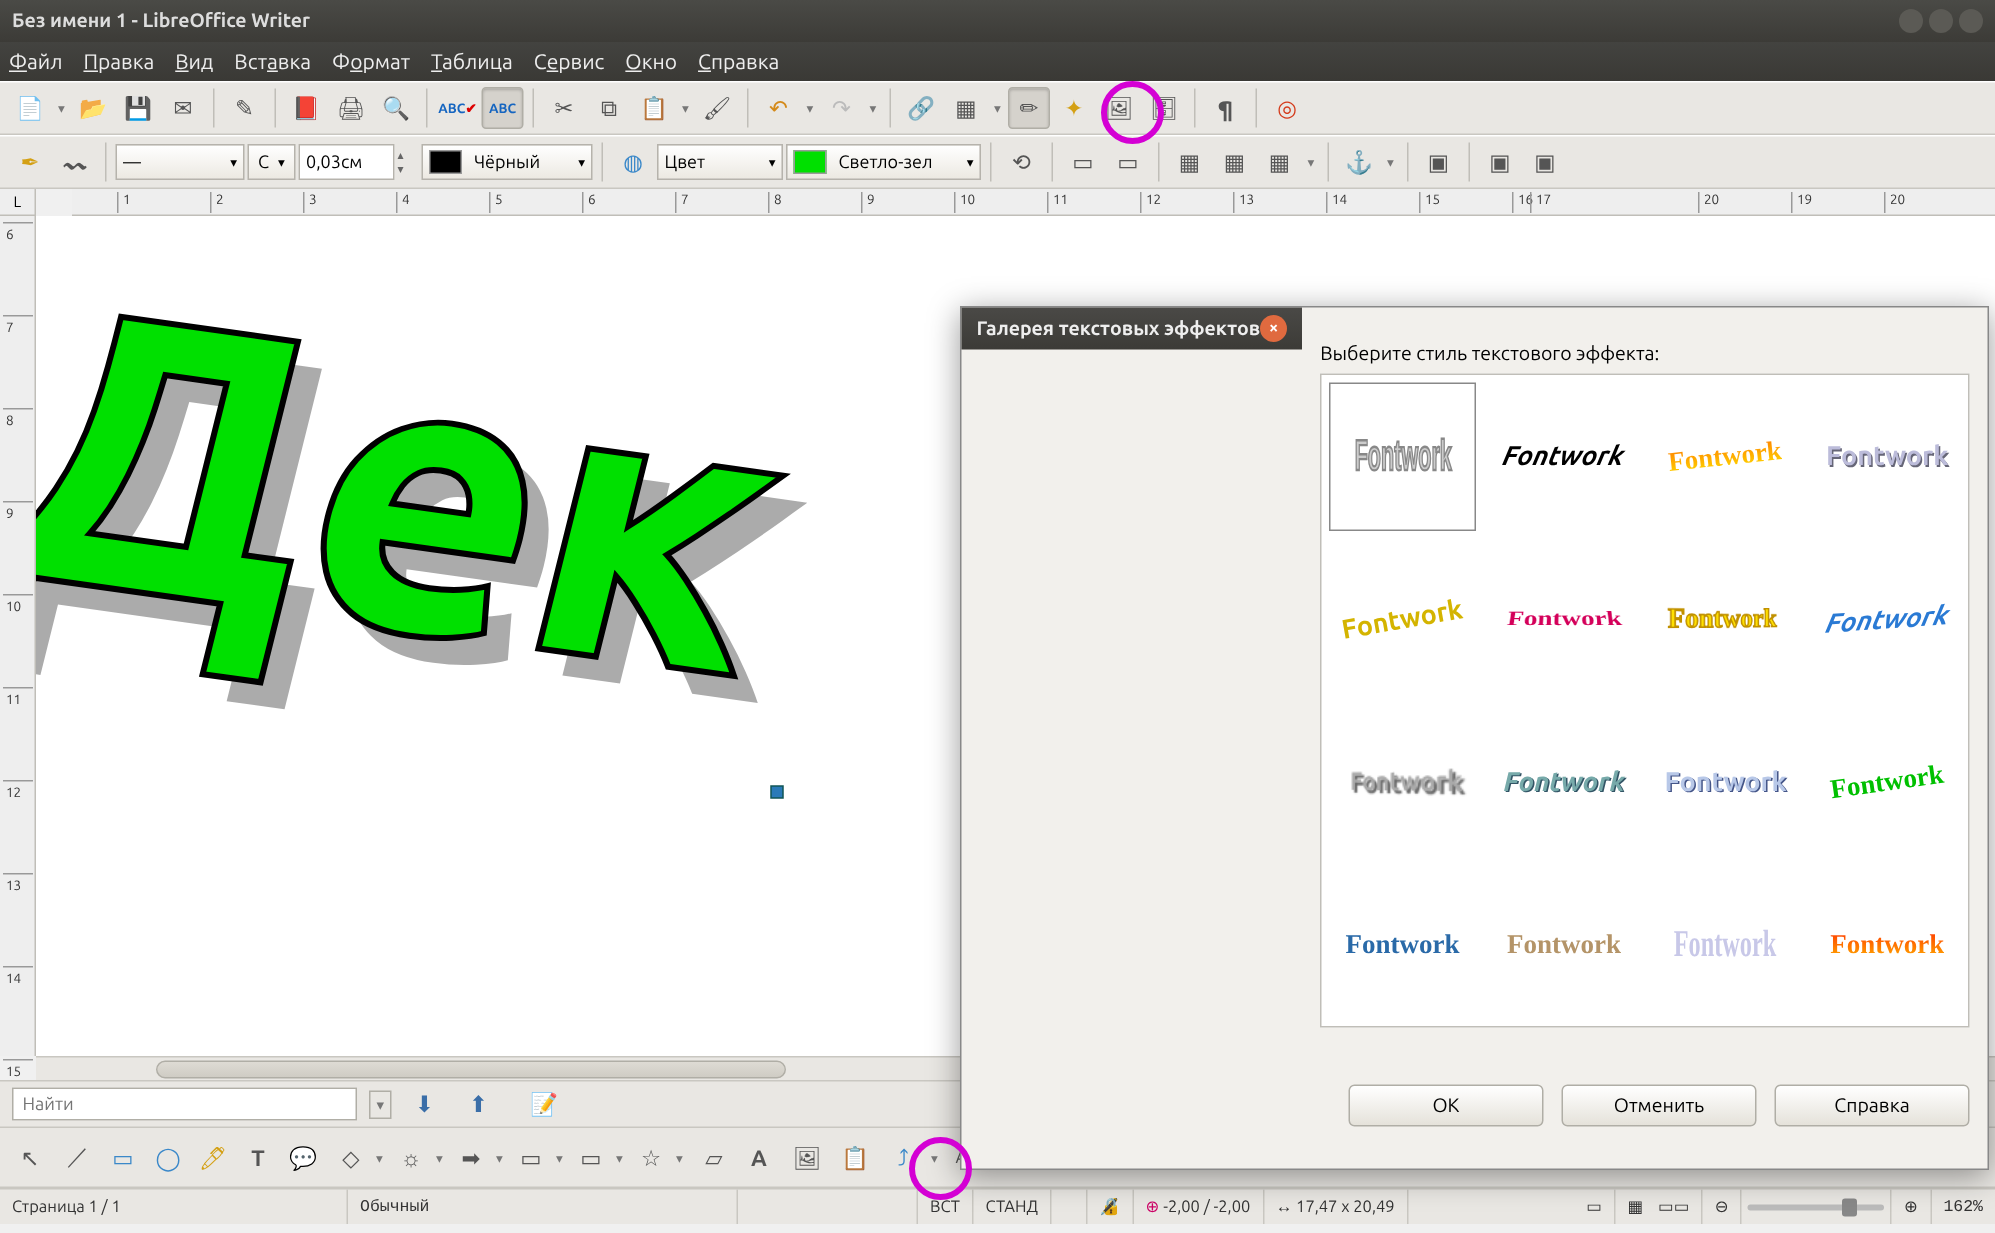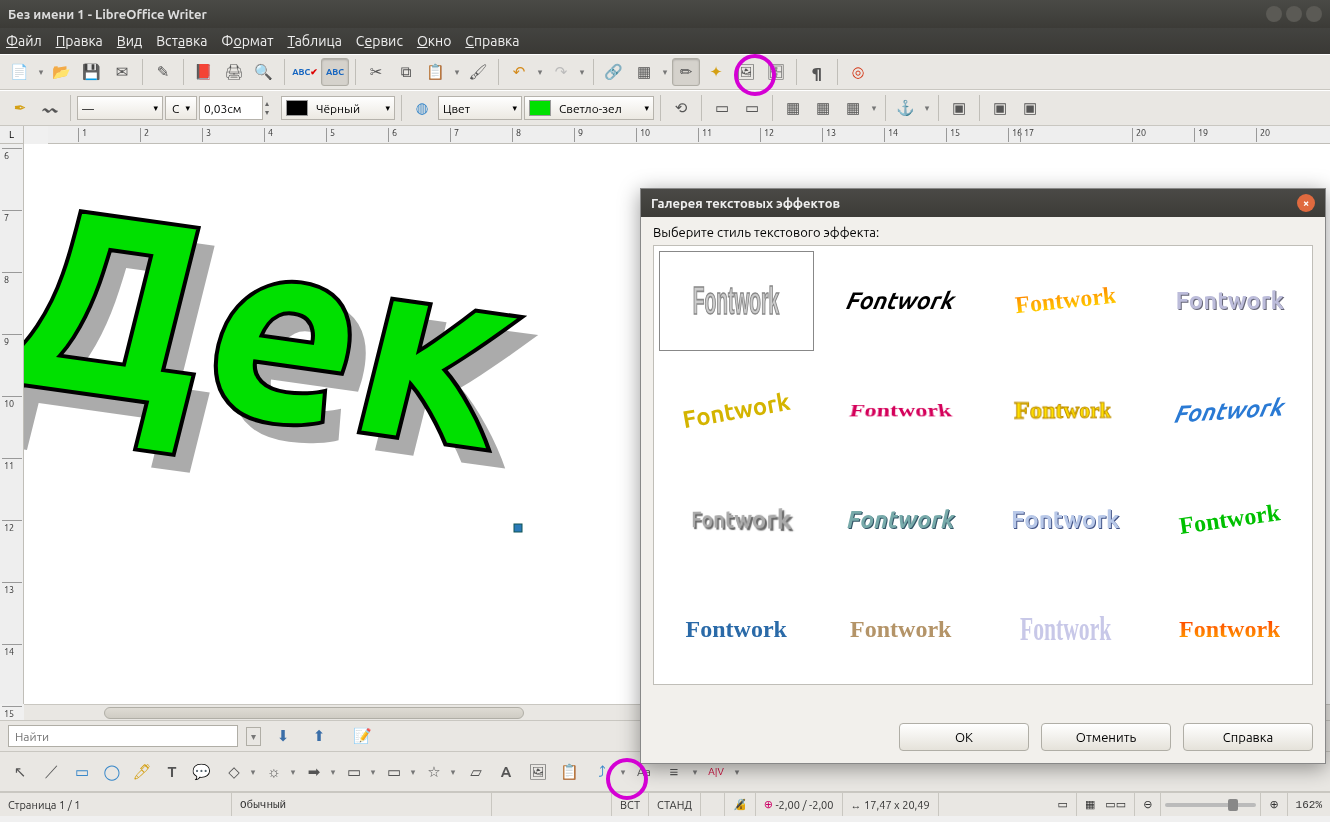--- a/index.html
+++ b/index.html
@@ -25,27 +25,27 @@
 .ruler-v { width:24px; background:#eee; border-right:1px solid #c0beb8; position:relative; font-size:9px; color:#333;}
 .ruler-v .tick { position:absolute; left:2px; width:20px; border-top:1px solid #999; }
 .workarea { display:flex; height: 560px; }
 .canvas { flex:1; background:#fff; position:relative; overflow:hidden; }
 .findbar { height:32px; background:#e9e7e3; border-top:1px solid #c9c7c1; border-bottom:1px solid #c9c7c1; display:flex; align-items:center; padding:0 8px; gap:8px; }
 .findbar input { width:230px; height:22px; border:1px solid #b0aea6; padding:0 6px; font-size:12px; }
 .drawbar { height:40px; background:#e9e7e3; border-bottom:1px solid #c9c7c1; display:flex; align-items:center; padding:0 6px; gap:2px; position:relative;}
 .statusbar { height:24px; background:#e9e7e3; border-top:1px solid #c9c7c1; display:flex; align-items:center; font-size:11px; color:#333; }
 .statusbar .cell { padding:0 8px; border-right:1px solid #c9c7c1; height:100%; display:flex; align-items:center; }
 .statusbar .spacer { flex:1; }
-.dialog { position:absolute; left:640px; top:188px; width:686px; height:576px; background:#f2f0ec; border:1px solid #888; box-shadow:0 4px 20px rgba(0,0,0,.4); z-index:50; display:flex; flex-direction:column;}
+.dialog { position:absolute; left:640px; top:204px; width:686px; height:576px; background:#f2f0ec; border:1px solid #888; box-shadow:0 4px 20px rgba(0,0,0,.4); z-index:50; display:flex; flex-direction:row;}
 .dialog .dlg-title { height:28px; background:linear-gradient(#4a4946,#3c3b37); color:#eee; font-weight:bold; display:flex; align-items:center; padding:0 10px; font-size:13px;}
 .dialog .dlg-title .close { margin-left:auto; width:18px; height:18px; border-radius:9px; background:#e06a3f; color:#fff; display:flex;align-items:center;justify-content:center; font-size:11px; font-weight:bold;}
-.dialog .dlg-body { padding:8px 12px; flex:1; display:flex; flex-direction:column;}
+.dialog .dlg-body { padding:24px 12px; flex:1; display:flex; flex-direction:column;}
 .dialog .dlg-label { font-size:13px; margin-bottom:6px; }
 .gallery { flex:1; background:#fff; border:1px solid #c0beb8; display:grid; grid-template-columns:repeat(4,1fr); grid-template-rows:repeat(4,1fr); overflow:auto;}
-.gallery .item { display:flex; align-items:center; justify-content:center; font-size:24px; font-weight:bold; font-family:"Times New Roman",serif; }
+.gallery .item { display:flex; align-items:center; justify-content:center; font-size:18px; font-weight:bold; font-family:"Times New Roman",serif; }
 .gallery .item.sel { outline:1px solid #888; outline-offset:-6px; }
 .dlg-buttons { display:flex; gap:12px; padding:10px 0 4px; justify-content:flex-end;margin-top:28px;}
 .dlg-buttons button { width:130px; height:28px; background:linear-gradient(#fff,#e5e2da); border:1px solid #b0aea6; border-radius:4px; font-size:13px;}
 .highlight-circle { position:absolute; border:4px solid #d400d4; border-radius:50%; pointer-events:none; z-index:60;}
 .hc1 { left:734px; top:54px; width:42px; height:42px; }
 .hc2 { left:606px; top:758px; width:42px; height:42px; }
 .scrollbar-h { height:16px; background:#e9e7e3; border-top:1px solid #c9c7c1; margin-left:24px; position:relative;}
 .scrollbar-h .thumb { position:absolute; left:80px; top:2px; height:12px; width:420px; background:linear-gradient(#dedbd4,#cfccc4); border:1px solid #b0aea6; border-radius:6px;}
 .fw-thumb { transform-origin:center; }
 </style>

